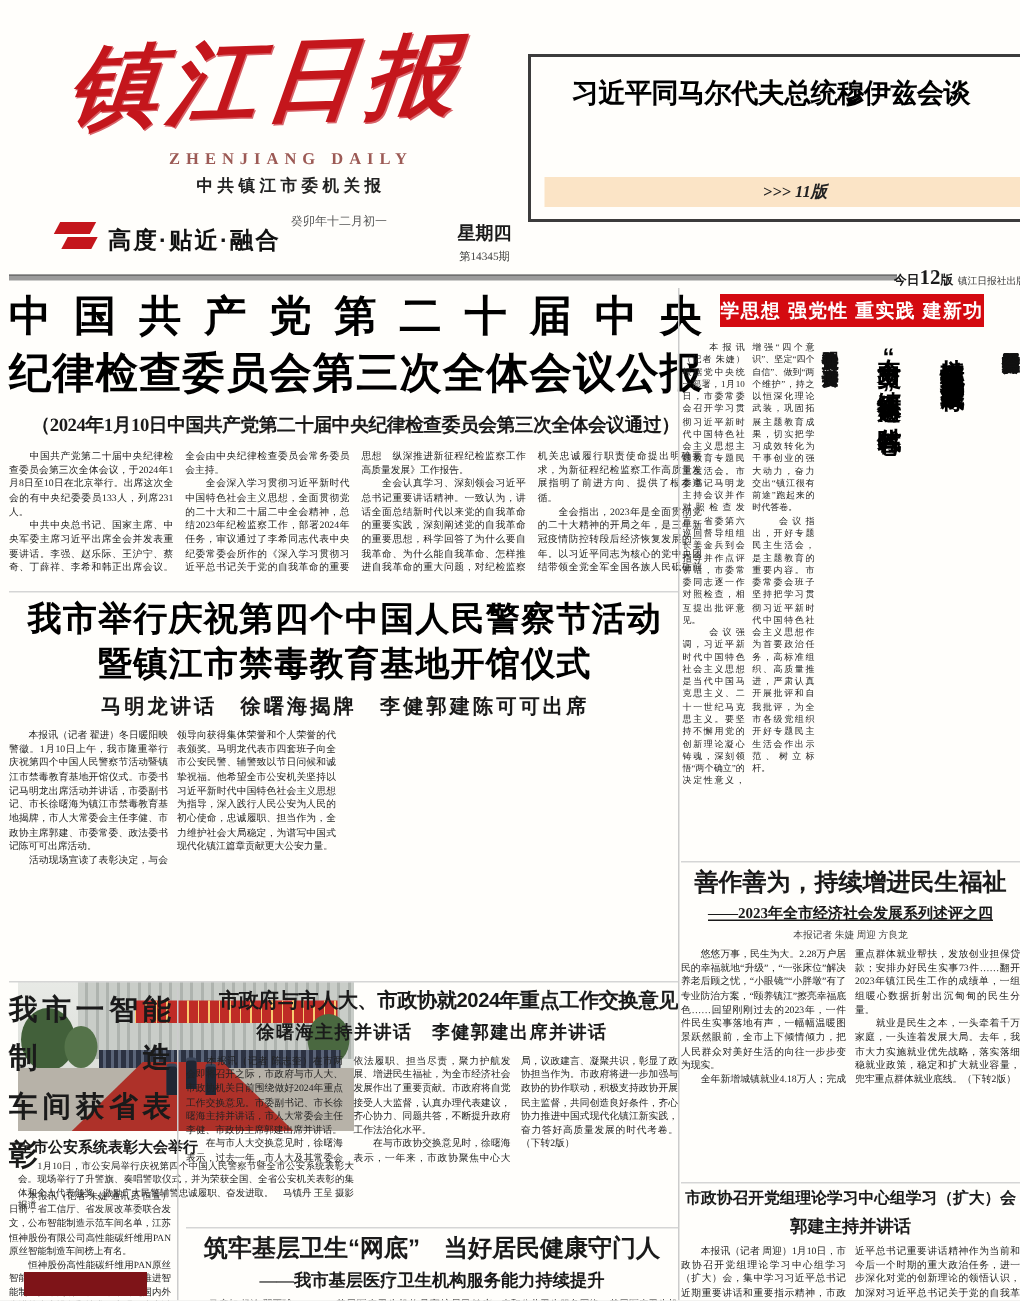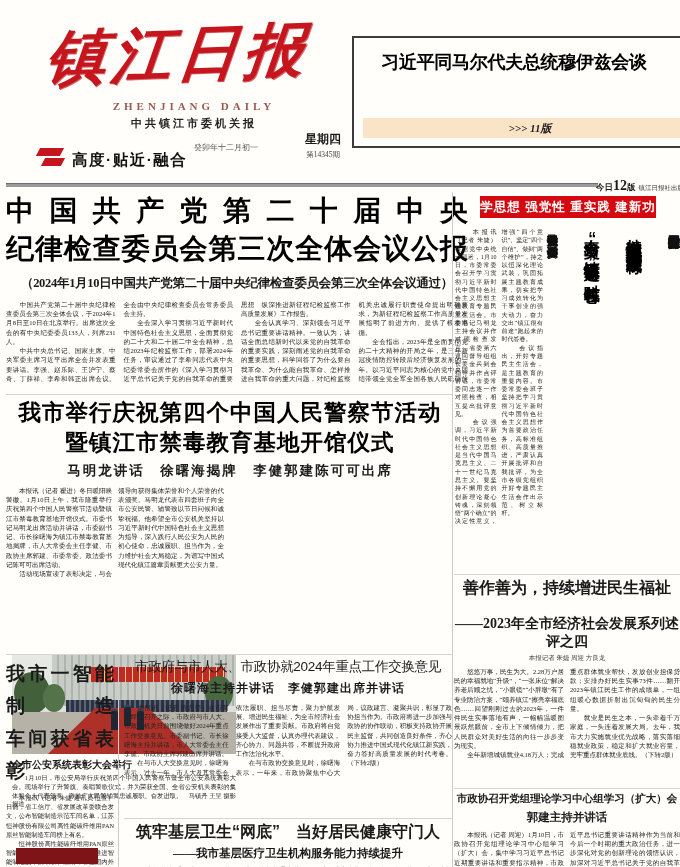--- a/index.html
+++ b/index.html
@@ -24,21 +24,21 @@
   .pointer-bar{left:9px;right:9px;bottom:8px;height:20px;background:#fbe4c6;text-align:center;
         line-height:20px;font-size:11px;font-weight:bold;font-style:italic;color:#222;}
   .flagbox{left:36px;top:146px;width:30px;height:24px;}
   .flag-a{left:2px;top:2px;width:24px;height:8px;background:#c4161c;transform:skewX(-28deg);}
   .flag-b{left:7px;top:12px;width:20px;height:8px;background:#c4161c;transform:skewX(-28deg);}
   .slogan{left:72px;top:150px;font-size:15.5px;font-weight:900;letter-spacing:1.5px;color:#111;}
   .datebox{left:168px;top:141px;width:116px;text-align:center;white-space:nowrap;}
   .date-main{font-size:12.5px;font-weight:700;color:#111;}
   .date-day{font-size:21px;font-weight:900;color:#c4161c;line-height:1;}
   .date-lunar{font-size:8px;color:#555;margin-top:1px;}
-  .weekbox{left:297px;top:131px;width:52px;text-align:center;}
+  .weekbox{left:297px;top:147px;width:52px;text-align:center;}
   .weekday{font-size:12px;font-weight:700;}
   .issue{font-size:7.5px;color:#444;margin-top:2px;}
   .mast-rule{left:6px;top:183px;width:592px;height:3px;background:#9b9b9b;border-top:1px solid #6f6f6f;}
   .edition{left:596px;top:176px;width:80px;white-space:nowrap;text-align:right;}
   .ed-sm{font-size:8.5px;font-weight:bold;} .ed-num{font-size:14px;font-weight:bold;}
   .ed-pub{font-size:6.5px;color:#333;margin-left:3px;}
   
   .vline{width:1px;background:#ccc;} .hline{height:1px;background:#d5d5d5;}
   
   .lead{left:6px;top:192px;width:462px;}
@@ -74,21 +74,21 @@
         box-shadow:0 -2px 0 #3a4458;}
   .cap-title{font-size:10px;font-weight:900;margin-top:4px;font-family:"Liberation Sans",sans-serif;}
   .cap-text{font-size:6.3px;line-height:1.4;margin-top:2px;color:#222;}
   
   .leftart{left:6px;top:658px;width:108px;}
   .leftart-h{font-size:19px;font-weight:900;line-height:1.7;text-align:justify;text-align-last:justify;}
   .leftart-body{margin-top:6px;font-size:6.3px;line-height:1.45;height:132px;overflow:hidden;color:#222;}
   .redbox{left:16px;top:848px;width:82px;height:16px;background:#7e1418;}
   
   .gov{left:124px;top:658px;width:328px;}
-  .gov-h{font-size:13.5px;font-weight:400;text-align:center;white-space:nowrap;letter-spacing:-0.3px;}
+  .gov-h{font-size:13.5px;font-weight:700;text-align:right;white-space:nowrap;letter-spacing:-0.3px;}
   .gov-sub{font-size:12px;font-weight:700;text-align:center;letter-spacing:1px;margin-top:4px;}
   .gov-body{margin-top:6px;height:106px;column-count:3;column-gap:7px;font-size:6.5px;line-height:1.42;
         overflow:hidden;color:#222;}
   
   .health{left:124px;top:822px;width:328px;}
   .health-h{font-size:16px;font-weight:900;text-align:center;white-space:nowrap;}
   .health-sub{font-size:11.5px;font-weight:700;text-align:center;margin-top:3px;}
   .health-row{display:flex;margin-top:4px;font-size:6.5px;line-height:1.4;color:#222;}
   .health-byline{width:86px;text-align:center;color:#444;}
   .health-body{flex:1;column-count:2;column-gap:6px;height:28px;overflow:hidden;}
@@ -97,21 +97,21 @@
         font-size:12.5px;font-weight:900;letter-spacing:1px;text-align:center;line-height:22px;}
   .camp-text{left:455px;top:228px;width:88px;height:346px;column-count:2;column-gap:5px;
         font-size:6px;line-height:1.38;overflow:hidden;color:#222;}
   .vblock{left:546px;top:226px;width:134px;height:350px;display:flex;justify-content:space-between;}
   .vcol{writing-mode:vertical-rl;text-orientation:upright;height:100%;line-height:1.05;}
   .v-tag{font-size:12px;font-weight:700;color:#111;}
   .v-big{font-size:16px;font-weight:900;letter-spacing:1px;color:#000;}
   .v-sub{font-size:11px;font-weight:700;color:#111;}
   .review{left:454px;top:578px;width:226px;}
   .rev-h{font-size:16px;font-weight:900;text-align:center;white-space:nowrap;}
-  .rev-sub{font-size:14px;font-weight:700;text-align:center;margin-top:16px;}
+  .rev-sub{font-size:10px;font-weight:700;text-align:center;margin-top:3px;text-decoration:underline;}
   .rev-byline{font-size:6.5px;text-align:center;color:#444;margin-top:3px;}
   .rev-body{margin-top:4px;height:142px;column-count:2;column-gap:6px;font-size:6.5px;line-height:1.42;
         overflow:hidden;color:#222;}
   .cppcc{left:454px;top:792px;width:226px;}
   .cp-h{font-size:10.5px;font-weight:900;text-align:center;white-space:nowrap;}
   .cp-sub{font-size:11.5px;font-weight:700;text-align:center;margin-top:4px;}
   .cp-body{margin-top:5px;height:56px;column-count:2;column-gap:6px;font-size:6.5px;line-height:1.42;
         overflow:hidden;color:#222;}
 </style>
 </head>

